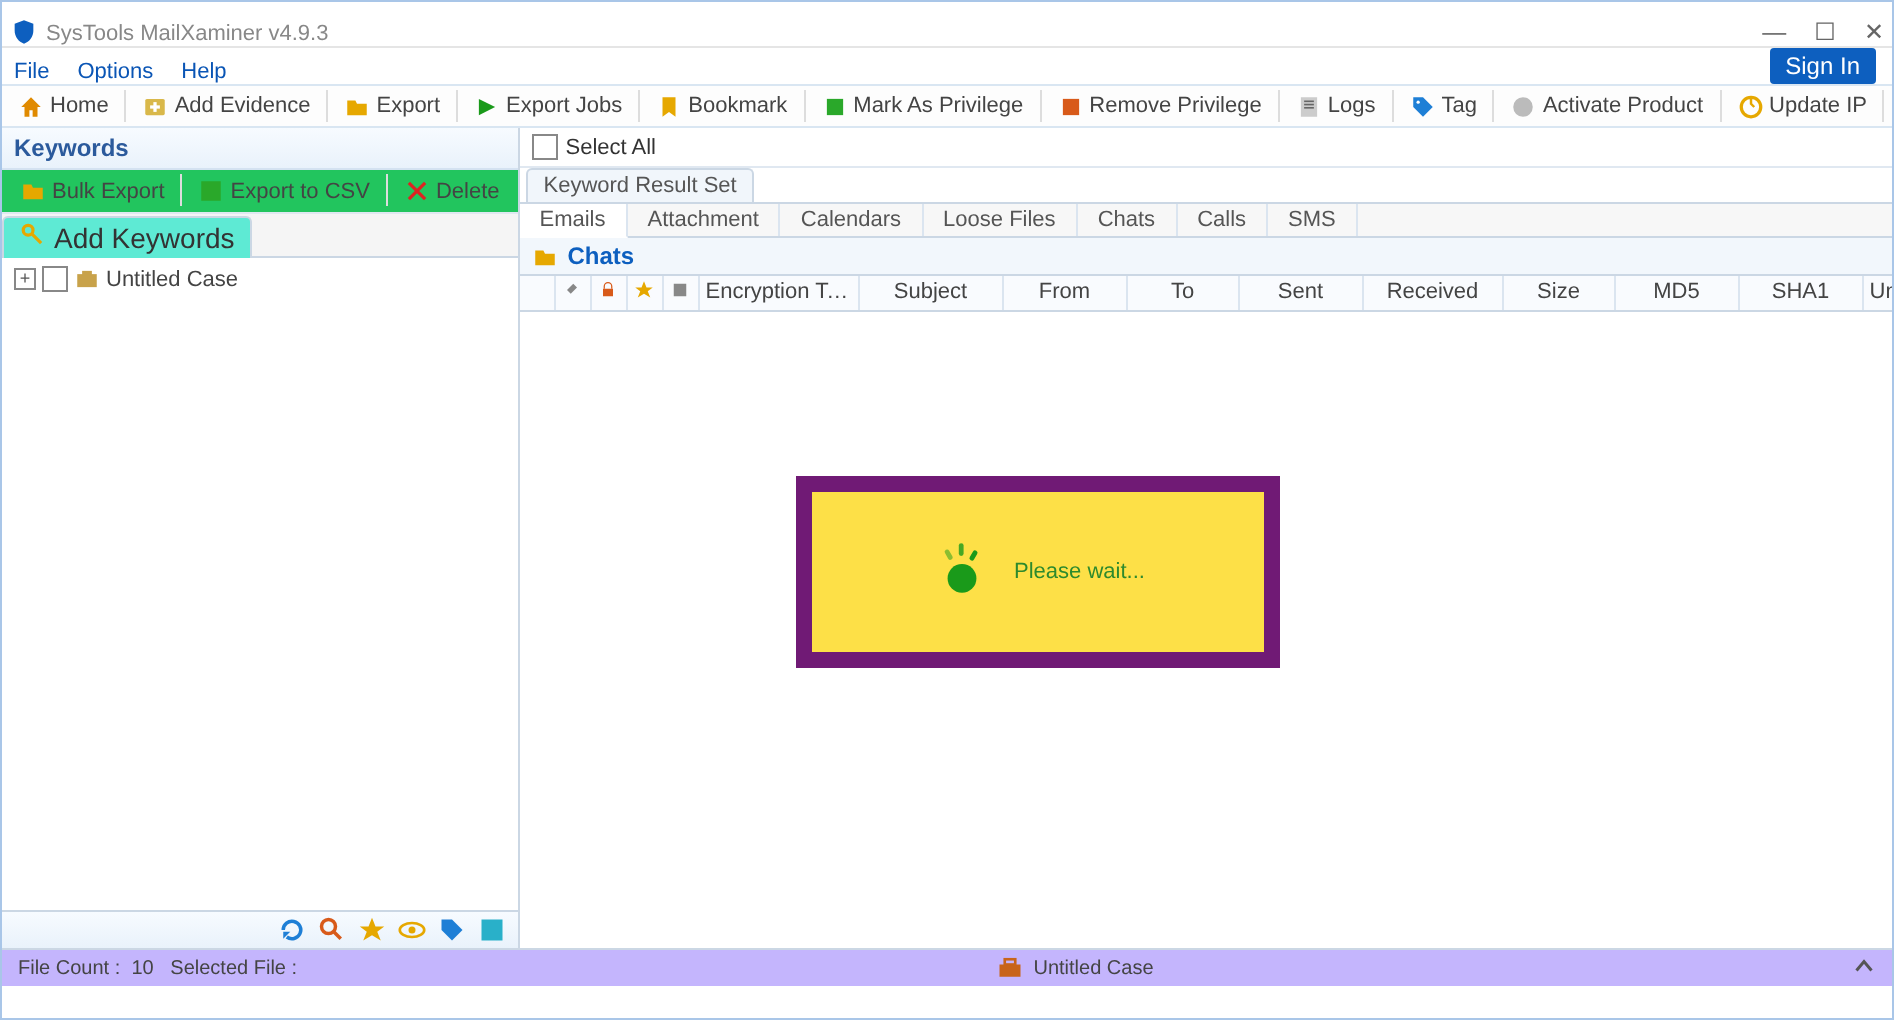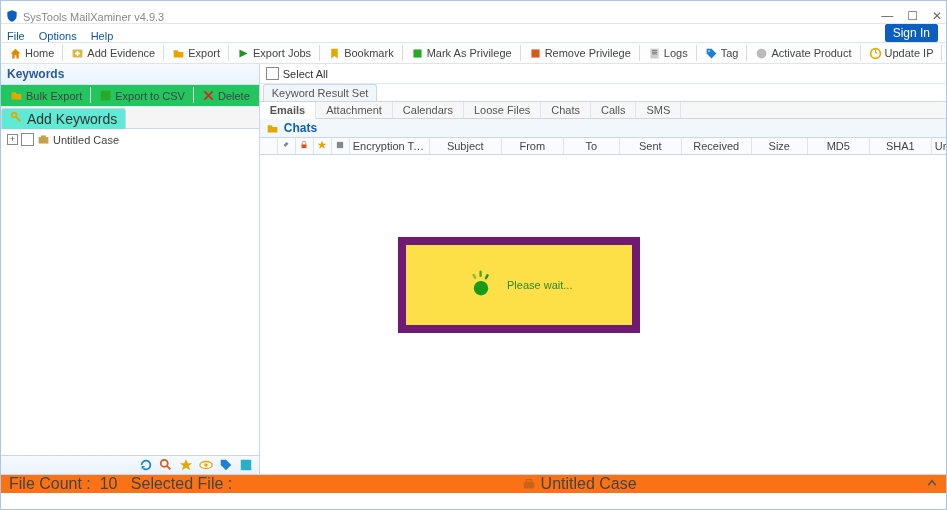--- a/index.html
+++ b/index.html
@@ -30,31 +30,31 @@
 .tree-row .chk{width:11px;height:11px;border:1px solid #888}
 .side-foot{height:18px;border-top:1px solid #cbd7e4;background:linear-gradient(#f7fbff,#e9f2fb);display:flex;align-items:center;justify-content:flex-end;gap:6px;padding:0 6px}
 .side-foot svg{width:14px;height:14px}
 .main{flex:1;display:flex;flex-direction:column;background:#fff}
 .selrow{display:flex;align-items:center;gap:4px;padding:3px 6px;border-bottom:1px solid #e0e8f1}
 .selrow .chk{width:11px;height:11px;border:1px solid #888}
 .result-tab-row{display:flex;padding:0 3px}
 .result-tab{border:1px solid #cbd7e4;border-bottom:none;background:#f1f6fb;padding:2px 8px;border-top-left-radius:3px;border-top-right-radius:3px;font-size:11px;color:#555}
 .subtabs{display:flex;border-top:1px solid #cbd7e4;border-bottom:1px solid #cbd7e4;background:#f7f7f7}
 .subtab{padding:2px 10px;border-right:1px solid #dbe5f0;font-size:11px;color:#555;cursor:default}
-.subtab.active{background:#fff;font-weight:700;border-bottom:1px solid #fff;margin-bottom:-1px}
+.subtab.active{background:#fff;font-weight:400;border-bottom:1px solid #fff;margin-bottom:-1px}
 .mailhead{display:flex;align-items:center;gap:5px;padding:2px 6px;border-bottom:1px solid #cbd7e4;background:#f2f7fc}
 .mailhead .lbl{color:#0d5fbf;font-weight:700;font-size:12px}
 .grid-head{display:flex;border-bottom:1px solid #cbd7e4;background:#f9fbfe;font-size:11px;color:#444}
 .gh{border-right:1px solid #dbe5f0;padding:2px 3px;text-align:center;overflow:hidden;white-space:nowrap;text-overflow:ellipsis;box-sizing:border-box}
 .gh.small{width:18px}
 .grid-body{flex:1;position:relative;background:#fff}
 .overlay{position:absolute;left:138px;top:82px;width:226px;height:80px;border:8px solid #701a75;background:#fde047;display:flex;align-items:center;justify-content:center;gap:10px}
 .overlay .txt{color:#2d8a2d;font-size:11px}
 .spinner{width:32px;height:32px}
-.status{height:18px;border-top:1px solid #cbd7e4;display:flex;align-items:center;padding:0 8px;font-size:16px;color:#444;background:#f97316}
+.status{height:18px;border-top:1px solid #cbd7e4;display:flex;align-items:center;padding:0 8px;font-size:10px;color:#444;background:#c4b5fd}
 .status .mid{flex:1;display:flex;align-items:center;justify-content:center;gap:5px}
 .status .chev{margin-left:auto}
 </style>
 </head>
 <body>
 
 <div class="titlebar">
   <svg class="shield" viewBox="0 0 24 24">
       <path fill="#0d5fbf" d="M12 2 4 5v6c0 5 3.4 9.7 8 11 4.6-1.3 8-6 8-11V5l-8-3z"></path>
     </svg>

